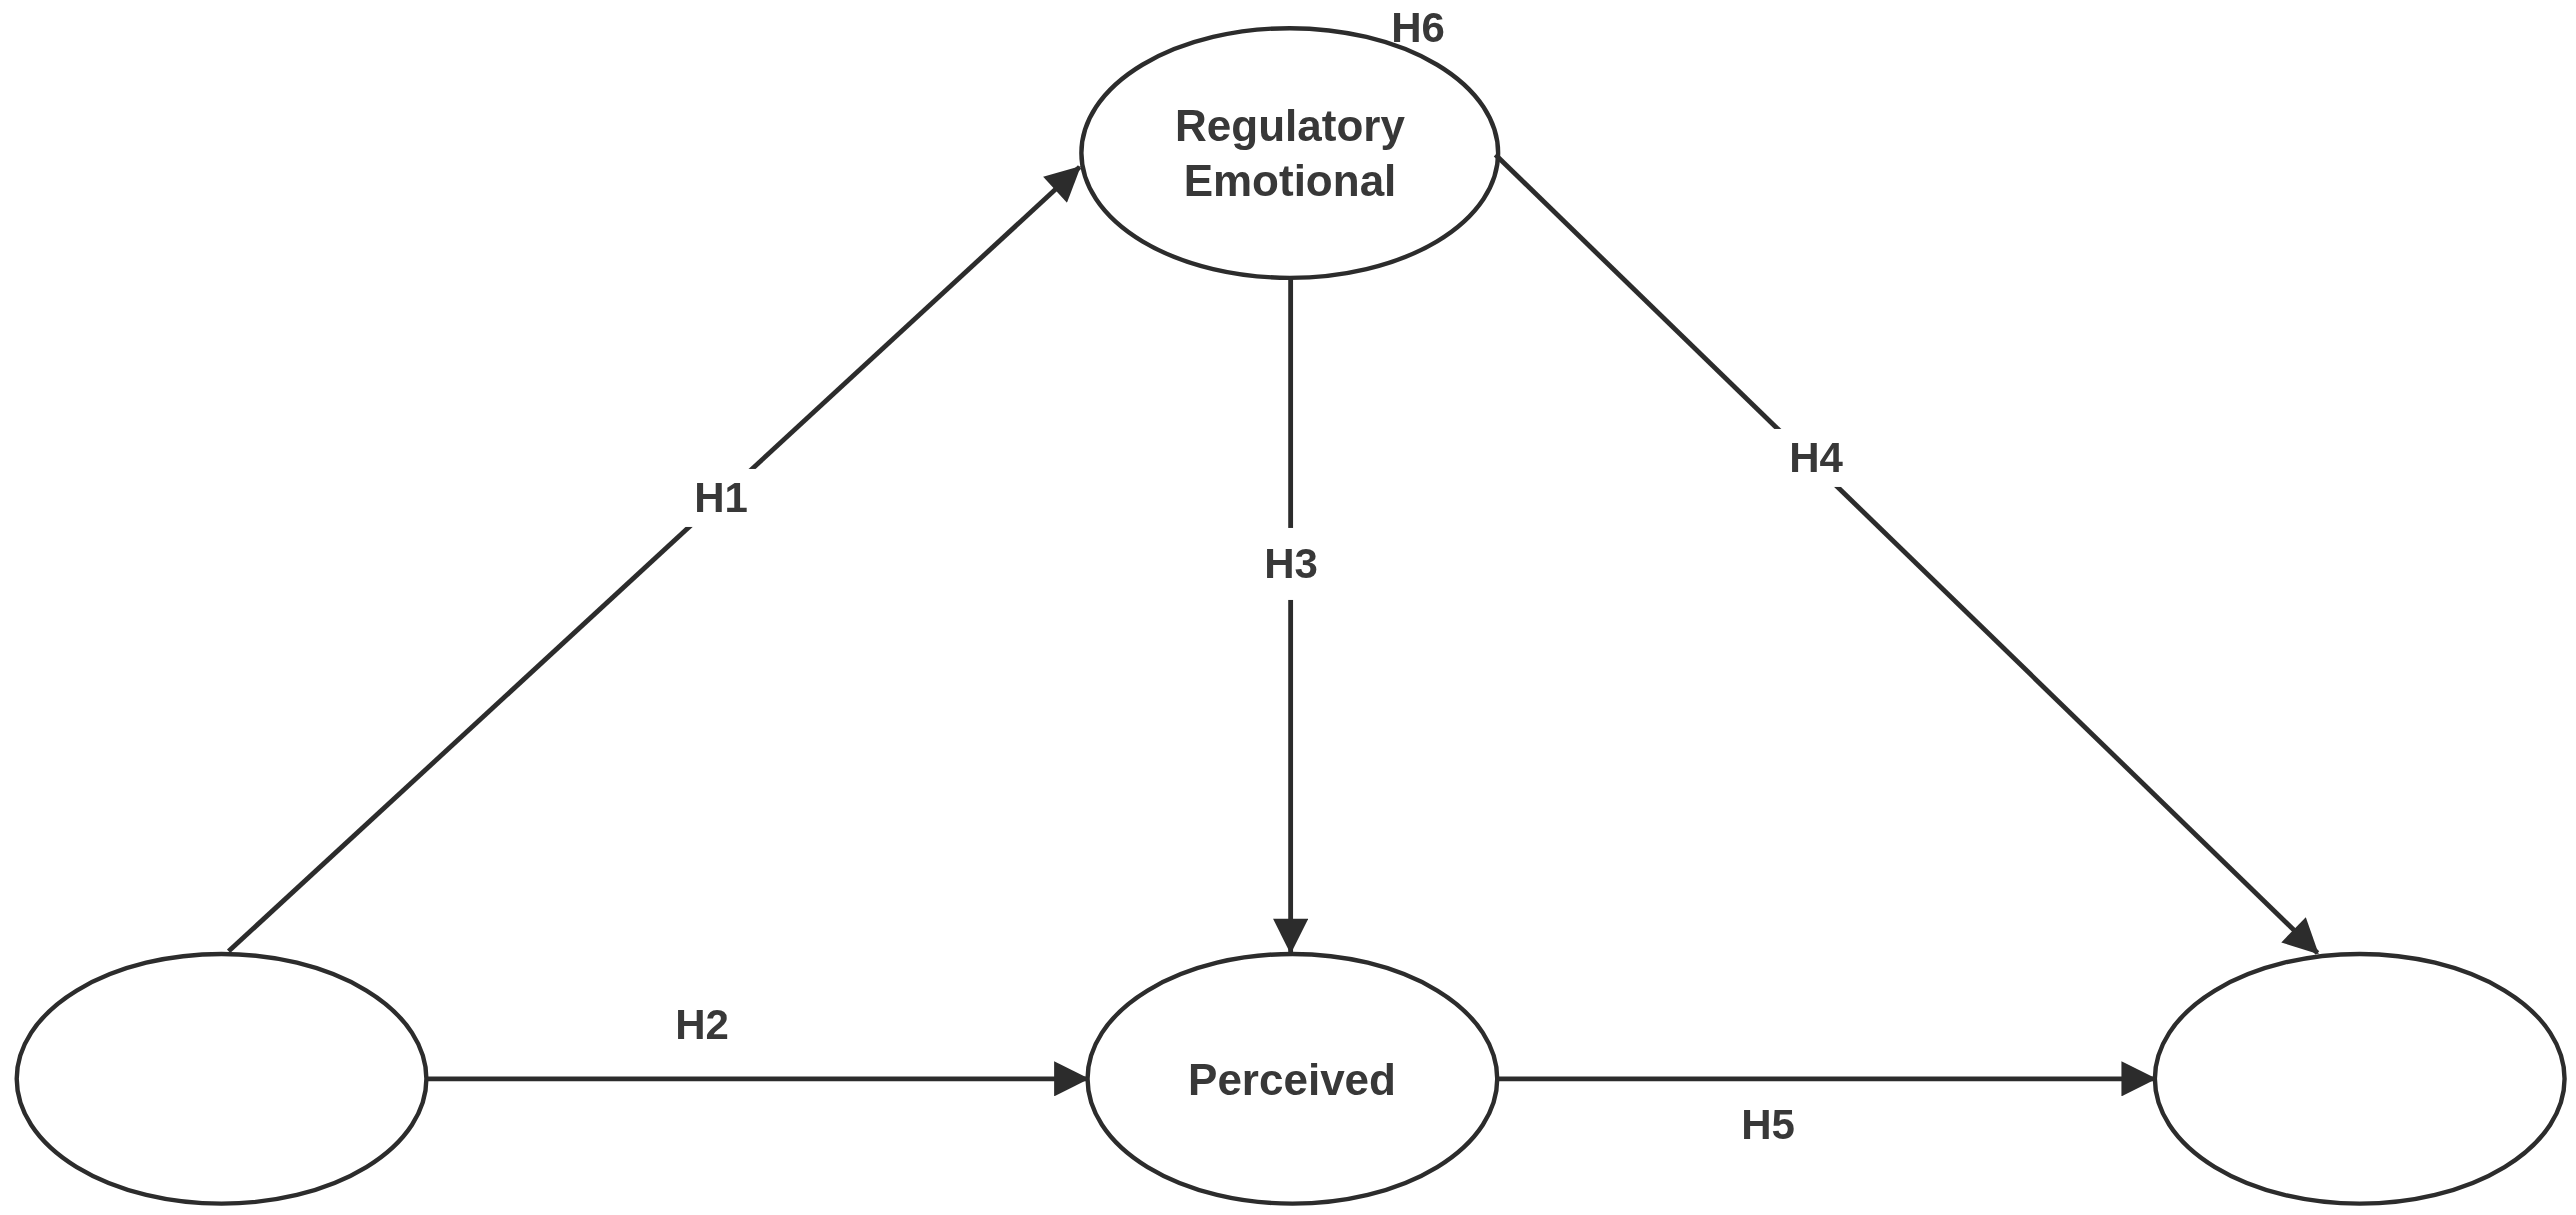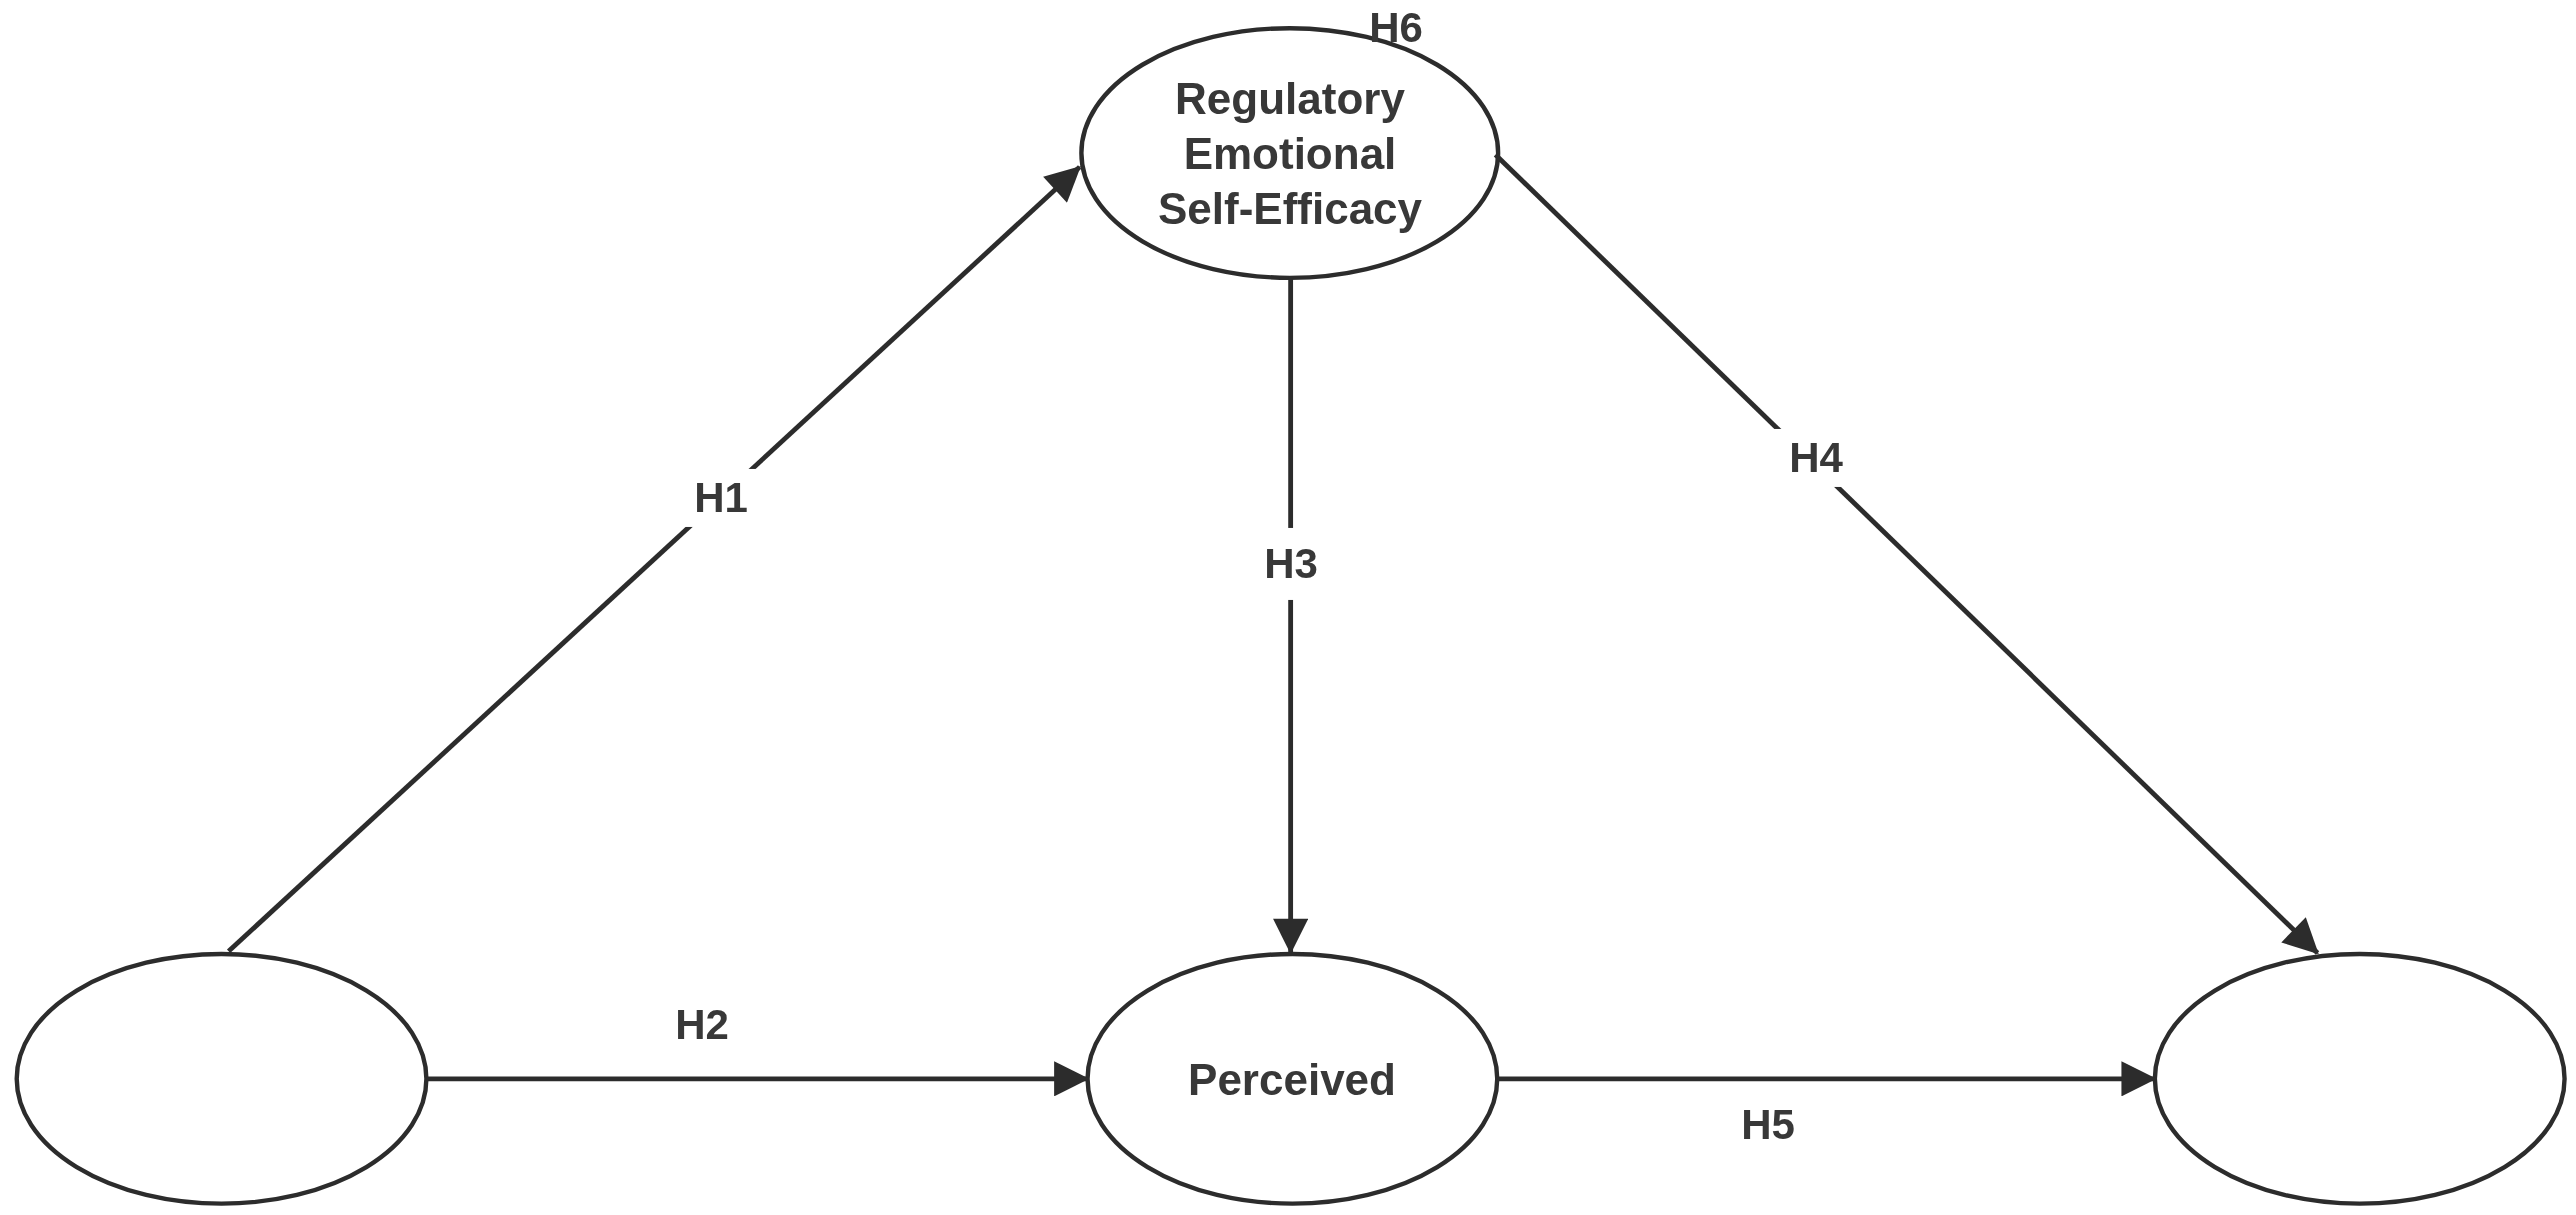--- a/index.html
+++ b/index.html
@@ -45,21 +45,21 @@
     font-size: 42px;
     font-weight: bold;
     line-height: 1.05;
     background: #ffffff;
     white-space: nowrap;
     pointer-events: none;
   }
   .edge-label.pad-wide  { padding: 7px 16px; }
   .edge-label.pad-tall  { padding: 14px 12.3px; }
   .edge-label.pad-slim  { padding: 1.8px 8px; }
-  .edge-label.no-bg     { background: transparent; padding: 0; }
+  .edge-label.no-bg     { background: transparent; padding: 0; margin-left: 22px; }
 </style>
 </head>
 <body>
 
 <div class="canvas">
 
   <svg viewBox="0 0 2930 1383">
     <defs>
       <marker id="arrowhead" viewBox="0 0 10 10" refX="9.5" refY="5" markerWidth="46" markerHeight="40" markerUnits="userSpaceOnUse" orient="auto">
         <path d="M0,0 L10,5 L0,10 Z" fill="#2c2c2c"></path>
@@ -74,21 +74,20 @@
     <line x1="260" y1="1082" x2="1228" y2="190" stroke="#2c2c2c" stroke-width="5.5" marker-end="url(#arrowhead)"></line>
     <line x1="485" y1="1227" x2="1237" y2="1227" stroke="#2c2c2c" stroke-width="5.5" marker-end="url(#arrowhead)"></line>
     <line x1="1468" y1="316" x2="1468" y2="1083" stroke="#2c2c2c" stroke-width="5.5" marker-end="url(#arrowhead)"></line>
     <line x1="1701" y1="176" x2="2636" y2="1084" stroke="#2c2c2c" stroke-width="5.5" marker-end="url(#arrowhead)"></line>
     <line x1="1703" y1="1227" x2="2451" y2="1227" stroke="#2c2c2c" stroke-width="5.5" marker-end="url(#arrowhead)"></line>
   </svg>
 
   <div class="node-label" style="left:1290px; top:153px;">
     <span>Regulatory</span>
     <span>Emotional</span>
-    <span>Self-Efficacy</span>
   </div>
 
 
   <div class="node-label" style="left:1292px; top:1079px;">
     <span>Perceived</span>
   </div>
 
 
   <div class="edge-label pad-wide" style="left:721px; top:498px;">H1</div>
   <div class="edge-label pad-slim" style="left:702px; top:1025px;">H2</div>

